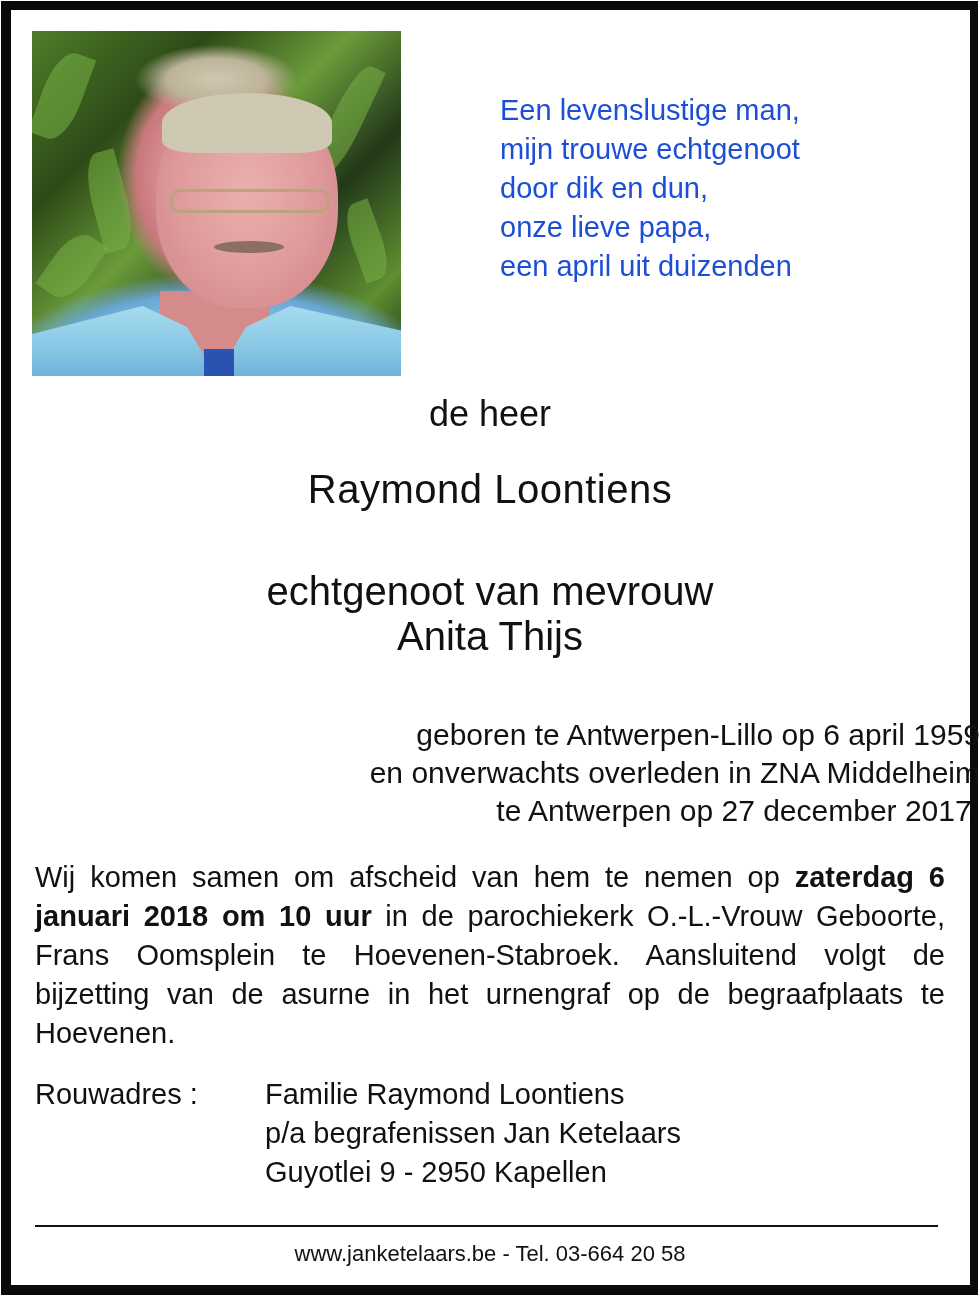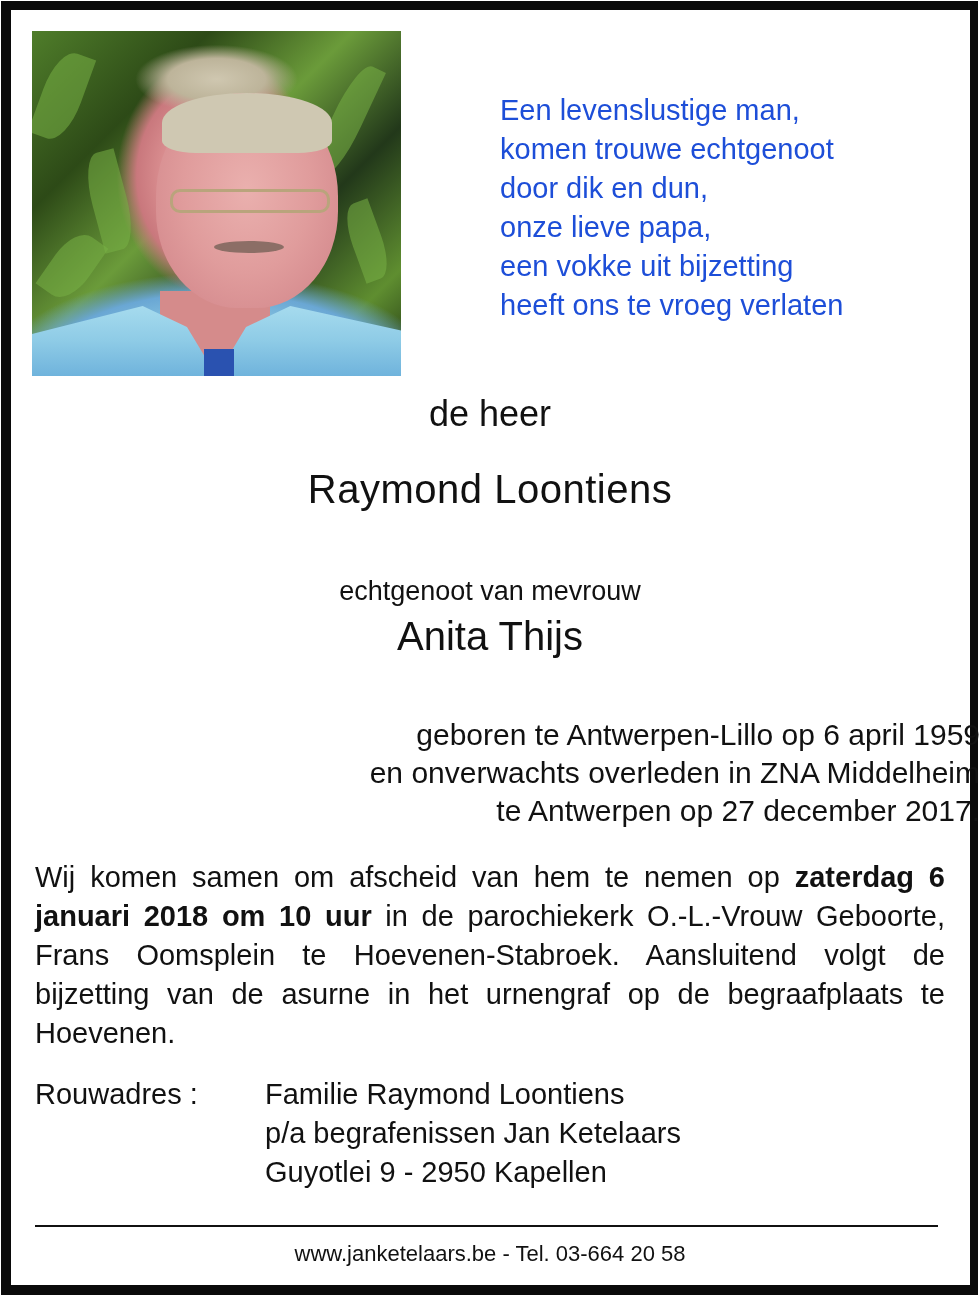--- a/index.html
+++ b/index.html
@@ -57,21 +57,21 @@
 
   .poem {
     position: absolute; left: 500px; top: 91px; width: 420px;
     font-size: 29px; line-height: 39px; color: #1d4ed8;
   }
   .poem .line { display: block; white-space: nowrap; }
 
   .center { position: absolute; left: 0; width: 980px; text-align: center; }
   .title-lead { top: 392px; font-size: 36px; line-height: 44px; }
   .name-main { top: 452px; font-size: 40px; line-height: 74px; letter-spacing: 0.5px; }
-  .spouse-lead { top: 568px; font-size: 27px; line-height: 46px; }
+  .spouse-lead { top: 568px; font-size: 40px; line-height: 46px; }
   .spouse-name { top: 607px; font-size: 40px; line-height: 58px; }
 
   .dates { top: 716px; font-size: 30px; line-height: 38px; text-align: right; }
   .dates .line { display: block; }
 
   .ceremony {
     position: absolute; left: 35px; top: 858px; width: 910px;
     font-size: 29px; line-height: 39px; text-align: justify;
   }
   .ceremony b { font-weight: bold; }
@@ -104,25 +104,24 @@
   <div class="shirt"></div>
   <div class="placket"></div>
   <div class="head"></div>
   <div class="hair"></div>
   <div class="glasses"></div>
   <div class="mustache"></div>
 </div>
 
 <div class="poem">
   <span class="line">Een levenslustige man,</span>
-  <span class="line">komen trouwe echtgenoot</span>
+  <span class="line">mijn trouwe echtgenoot</span>
   <span class="line">door dik en dun,</span>
   <span class="line">onze lieve papa,</span>
-  <span class="line">een vokke uit bijzetting</span>
-  <span class="line">heeft ons te vroeg verlaten</span>
+  <span class="line">een april uit duizenden</span>
 </div>
 
 <div class="center title-lead">de heer</div>
 <div class="center name-main">Raymond Loontiens</div>
 
 <div class="center spouse-lead">echtgenoot van mevrouw</div>
 <div class="center spouse-name">Anita Thijs</div>
 
 <div class="center dates">
   <span class="line">geboren te Antwerpen-Lillo op 6 april 1959</span>

